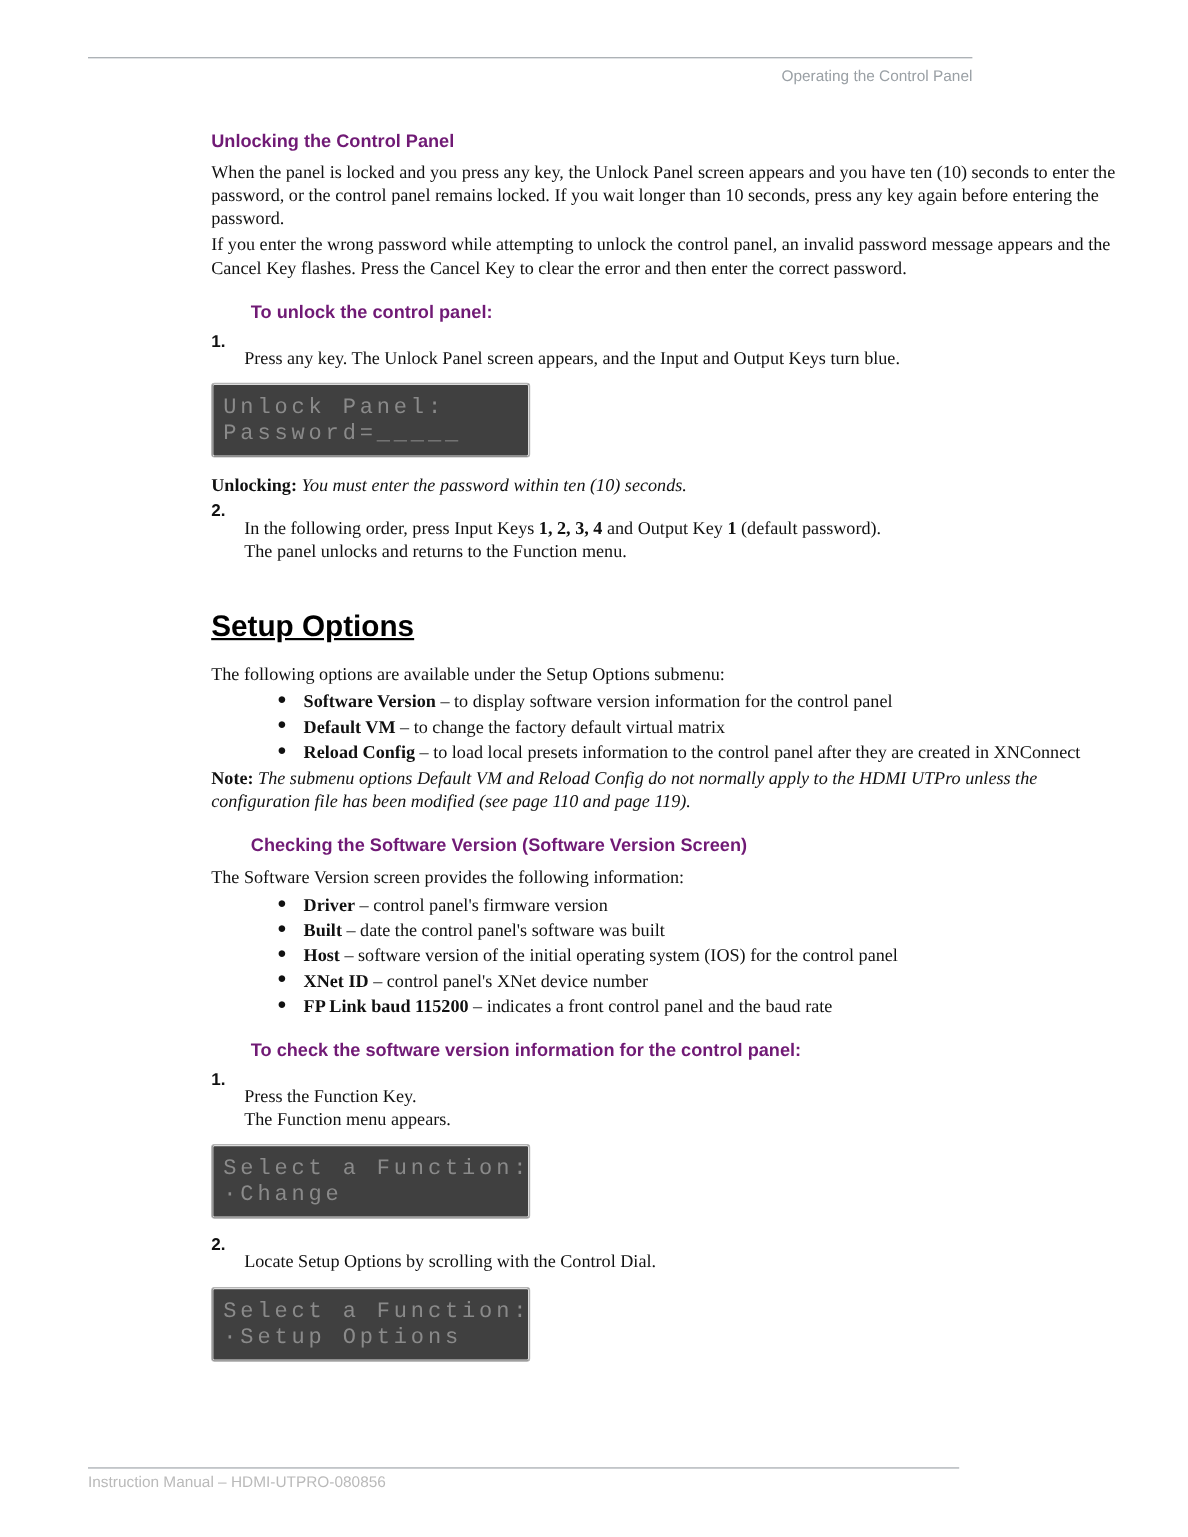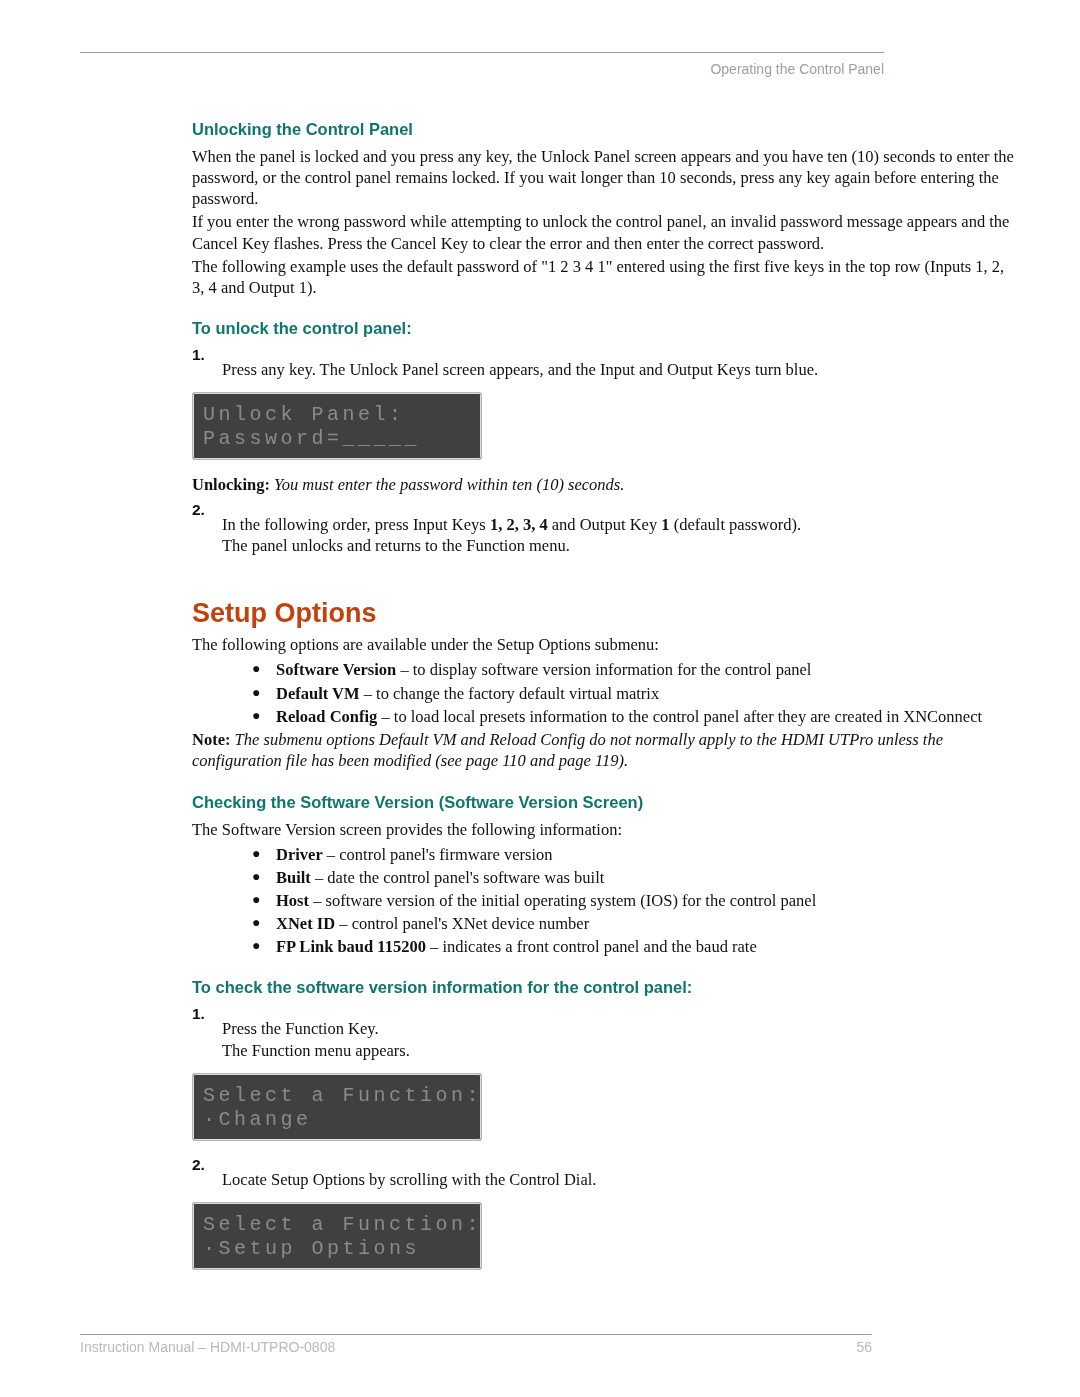--- a/index.html
+++ b/index.html
@@ -28,33 +28,34 @@
     margin-bottom: 42px;
   }
   .content {
     margin-left: 112px;
     width: 824px;
     color: #111;
     font-size: 16.5px;
     line-height: 1.28;
   }
   .h3 {
-    color: #0f766e;
+    color: #701a75;
     font-family: Arial, Helvetica, sans-serif;
     font-weight: bold;
     font-size: 16.5px;
     margin: 0 0 6px 0;
   }
-  .h3.spaced { margin-top: 20px; }
+  .h3.spaced { margin-top: 20px; margin-left: 36px; }
   .h2 {
-    color: #c2410c;
+    color: #000000;
     font-family: Arial, Helvetica, sans-serif;
     font-weight: bold;
     font-size: 27px;
-    margin: 40px 0 4px 0;
+    margin: 40px 0 16px 0;
+    text-decoration: underline;
   }
   p.body {
     margin: 0 0 2px 0;
   }
   .ol {
     list-style: none;
     padding: 0;
     margin: 4px 0 0 0;
   }
   .ol > li {
@@ -111,39 +112,38 @@
   }
   .footer {
     position: absolute;
     left: 80px;
     right: 72px;
     bottom: 42px;
   }
   .footer .rule { margin-bottom: 4px; }
   .footer-row {
     display: flex;
-    justify-content: space-between;
+    justify-content: flex-start;
     color: #bababa;
     font-family: Arial, Helvetica, sans-serif;
     font-size: 14px;
   }
 </style>
 </head>
 <body>
 
 <div class="page">
   <div class="rule"></div>
   <div class="run-head">Operating the Control Panel</div>
 
   <div class="content">
 
     <div class="h3">Unlocking the Control Panel</div>
     <p class="body">When the panel is locked and you press any key, the Unlock Panel screen appears and you have ten (10) seconds to enter the password, or the control panel remains locked. If you wait longer than 10 seconds, press any key again before entering the password.</p>
     <p class="body">If you enter the wrong password while attempting to unlock the control panel, an invalid password message appears and the Cancel Key flashes. Press the Cancel Key to clear the error and then enter the correct password.</p>
-    <p class="body">The following example uses the default password of "1 2 3 4 1" entered using the first five keys in the top row (Inputs 1, 2, 3, 4 and Output 1).</p>
 
     <div class="h3 spaced">To unlock the control panel:</div>
     <ul class="ol">
       <li>
         <span class="num">1.</span>
         <span class="txt">Press any key. The Unlock Panel screen appears, and the Input and Output Keys turn blue.</span>
       </li>
     </ul>
 
     <div class="lcd"><span>Unlock Panel:</span>

